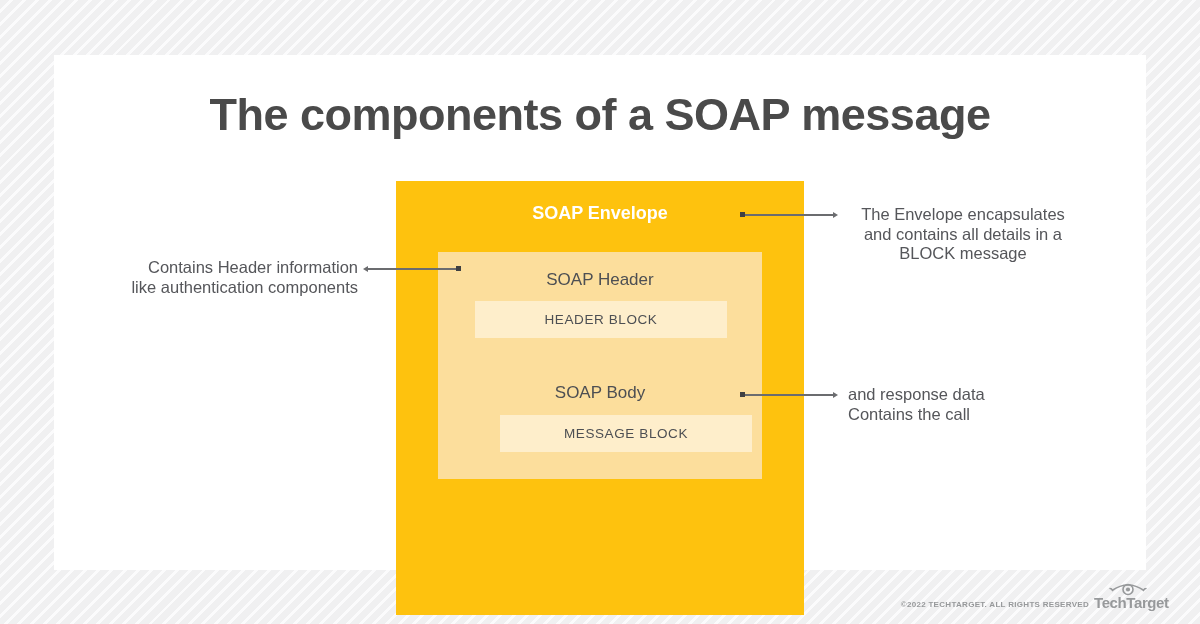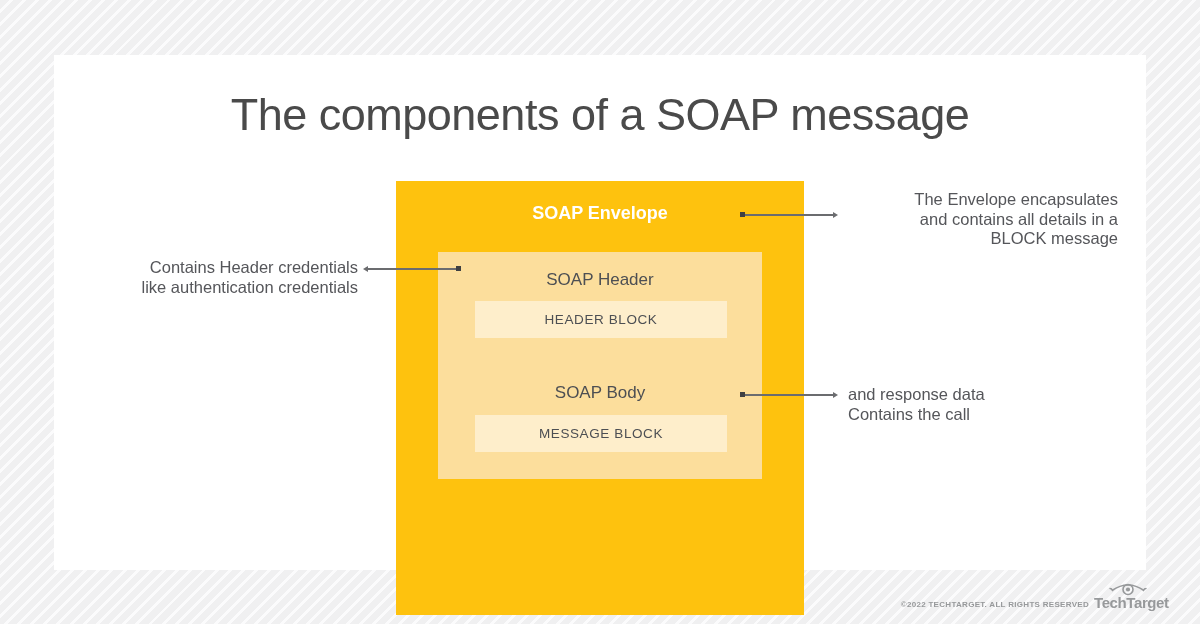--- a/index.html
+++ b/index.html
@@ -13,21 +13,21 @@
       #fbfbfc 6.5px, #fbfbfc 9.3px);
   }
 
   .card {
     position:absolute; left:54px; top:55px; width:1092px; height:515px;
     background:#ffffff;
   }
 
   .title {
     position:absolute; left:0; top:90px; width:1200px; text-align:center;
-    font-size:45px; font-weight:400; letter-spacing:-0.5px;
+    font-size:45px; font-weight:700; letter-spacing:-0.5px;
     color:var(--title-gray, #4a4a4a); line-height:50px;
   }
 
   .envelope {
     position:absolute; left:396px; top:181px; width:408px; height:434px;
     background:var(--envelope-yellow, #fec20e);
   }
   .envelope-label {
     position:absolute; left:0; top:22px; width:100%; text-align:center;
     color:#ffffff; font-weight:700; font-size:18px; line-height:20px;
@@ -42,32 +42,32 @@
   .inner-label {
     position:absolute; left:0; top:18px; width:100%; text-align:center;
     color:#4d4f53; font-size:17px; line-height:20px;
   }
   .block {
     position:absolute; left:37px; width:252px; height:37px;
     background:var(--block-cream, #feeecb);
     display:flex; align-items:center; justify-content:center;text-align:right;
   }
   .header-box .block { top:49px; }
-  .body-box   .block { top:50px; }
+  .body-box   .block { top:50px;margin-left:25px; }
   .block span {
     color:#4d4f53; font-size:13.5px; letter-spacing:0.6px; font-weight:400;
   }
 
   .note {
     position:absolute; color:var(--text-gray, #55565a);
     font-size:16.5px; line-height:19.5px;
   }
   .note span { display:block; }
   .note-left  { left:60px;  width:298px; top:258px; text-align:right; }
-  .note-env   { left:848px; width:230px; top:190px; text-align:right;margin-left:40px; }
+  .note-env   { left:848px; width:230px; top:205px; text-align:center; }
   .note-body  { left:848px; width:230px; top:385px; text-align:left; }
 
   .arrow { position:absolute; width:98px; height:7px; }
   .arrow .line {
     position:absolute; left:2px; right:2px; top:3px; height:1.5px;
     background:#6b6c6f;
   }
   .arrow .dot {
     position:absolute; top:1.2px; width:5px; height:5px; background:#3f4042;
   }
@@ -120,22 +120,22 @@
 
     <div class="inner-box body-box">
       <div class="inner-label">SOAP Body</div>
       <div class="block">
         <span>MESSAGE BLOCK</span>
       </div>
     </div>
   </div>
 
   <div class="note note-left">
-    <span>Contains Header credentials</span>
-    <span>like authentication credentials</span>
+    <span>Contains Header information</span>
+    <span>like authentication components</span>
   </div>
   <div class="arrow point-left arrow-header">
     <span class="line"></span>
     <span class="dot"></span>
     <span class="head"></span>
   </div>
 
   <div class="note note-env">
     <span>The Envelope encapsulates</span>
     <span>and contains all details in a</span>

